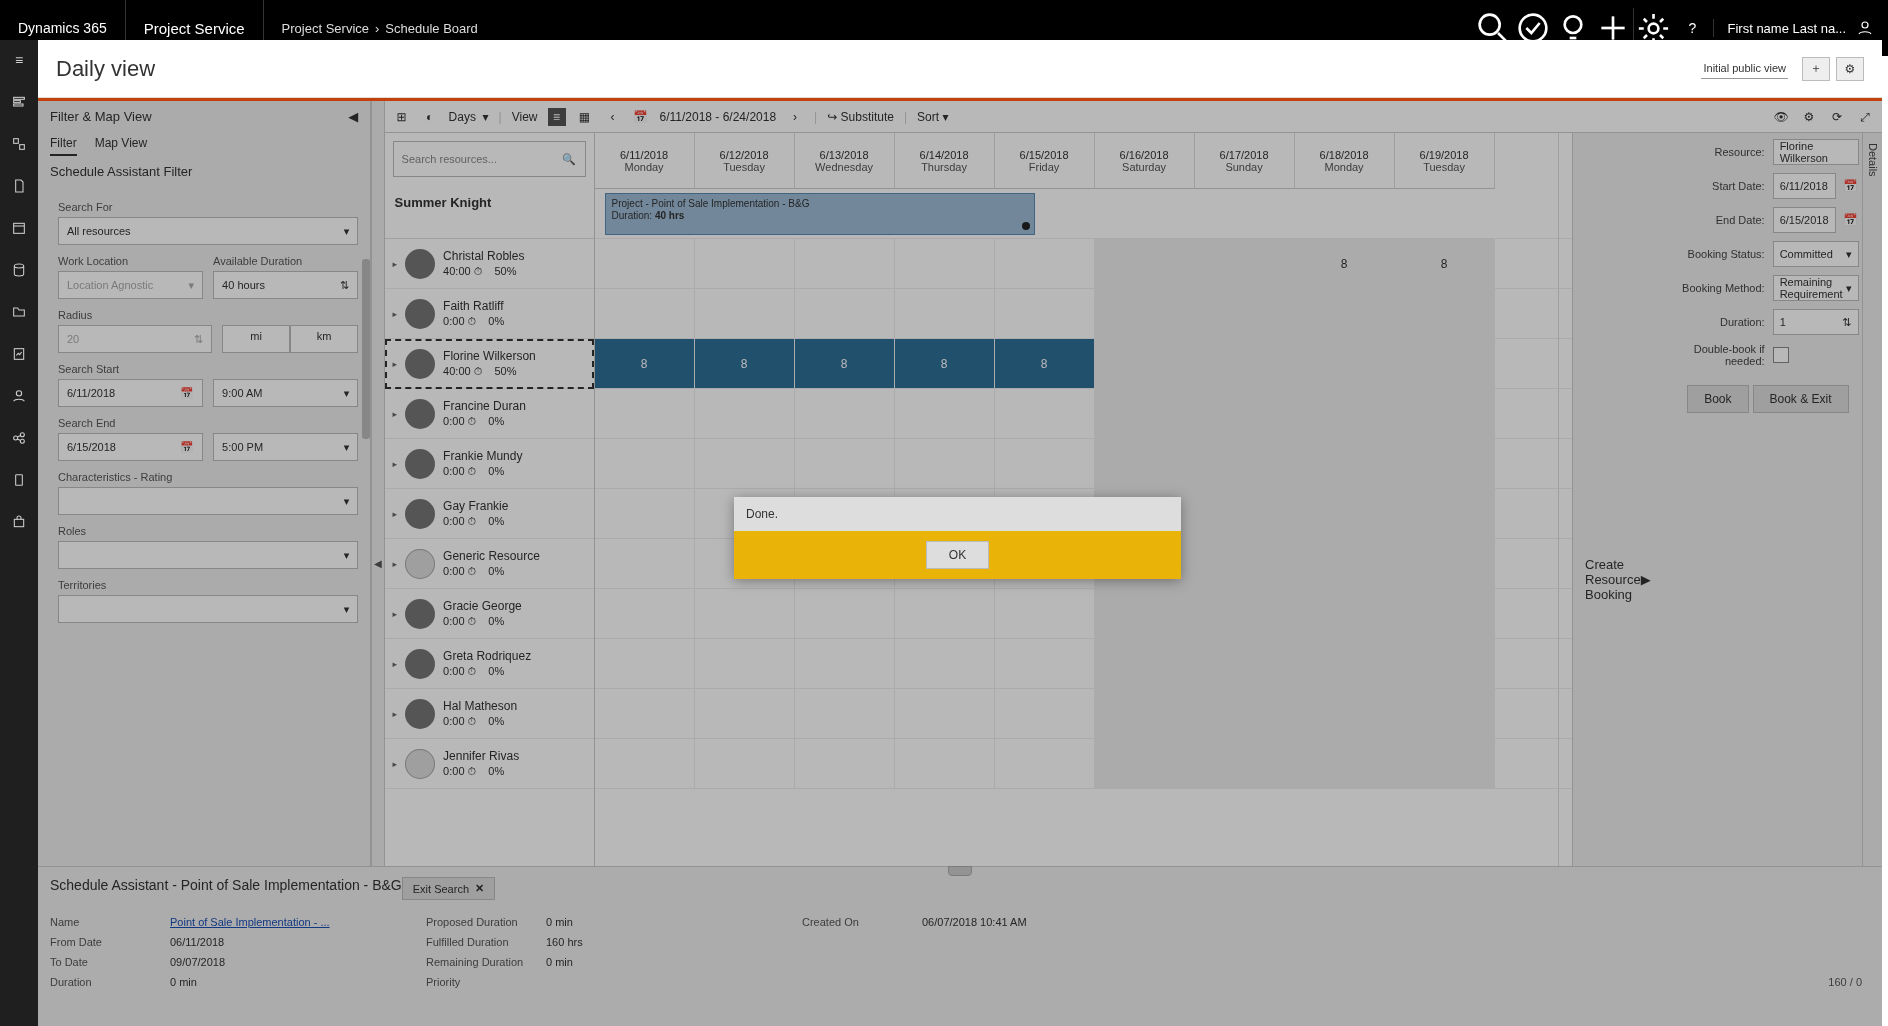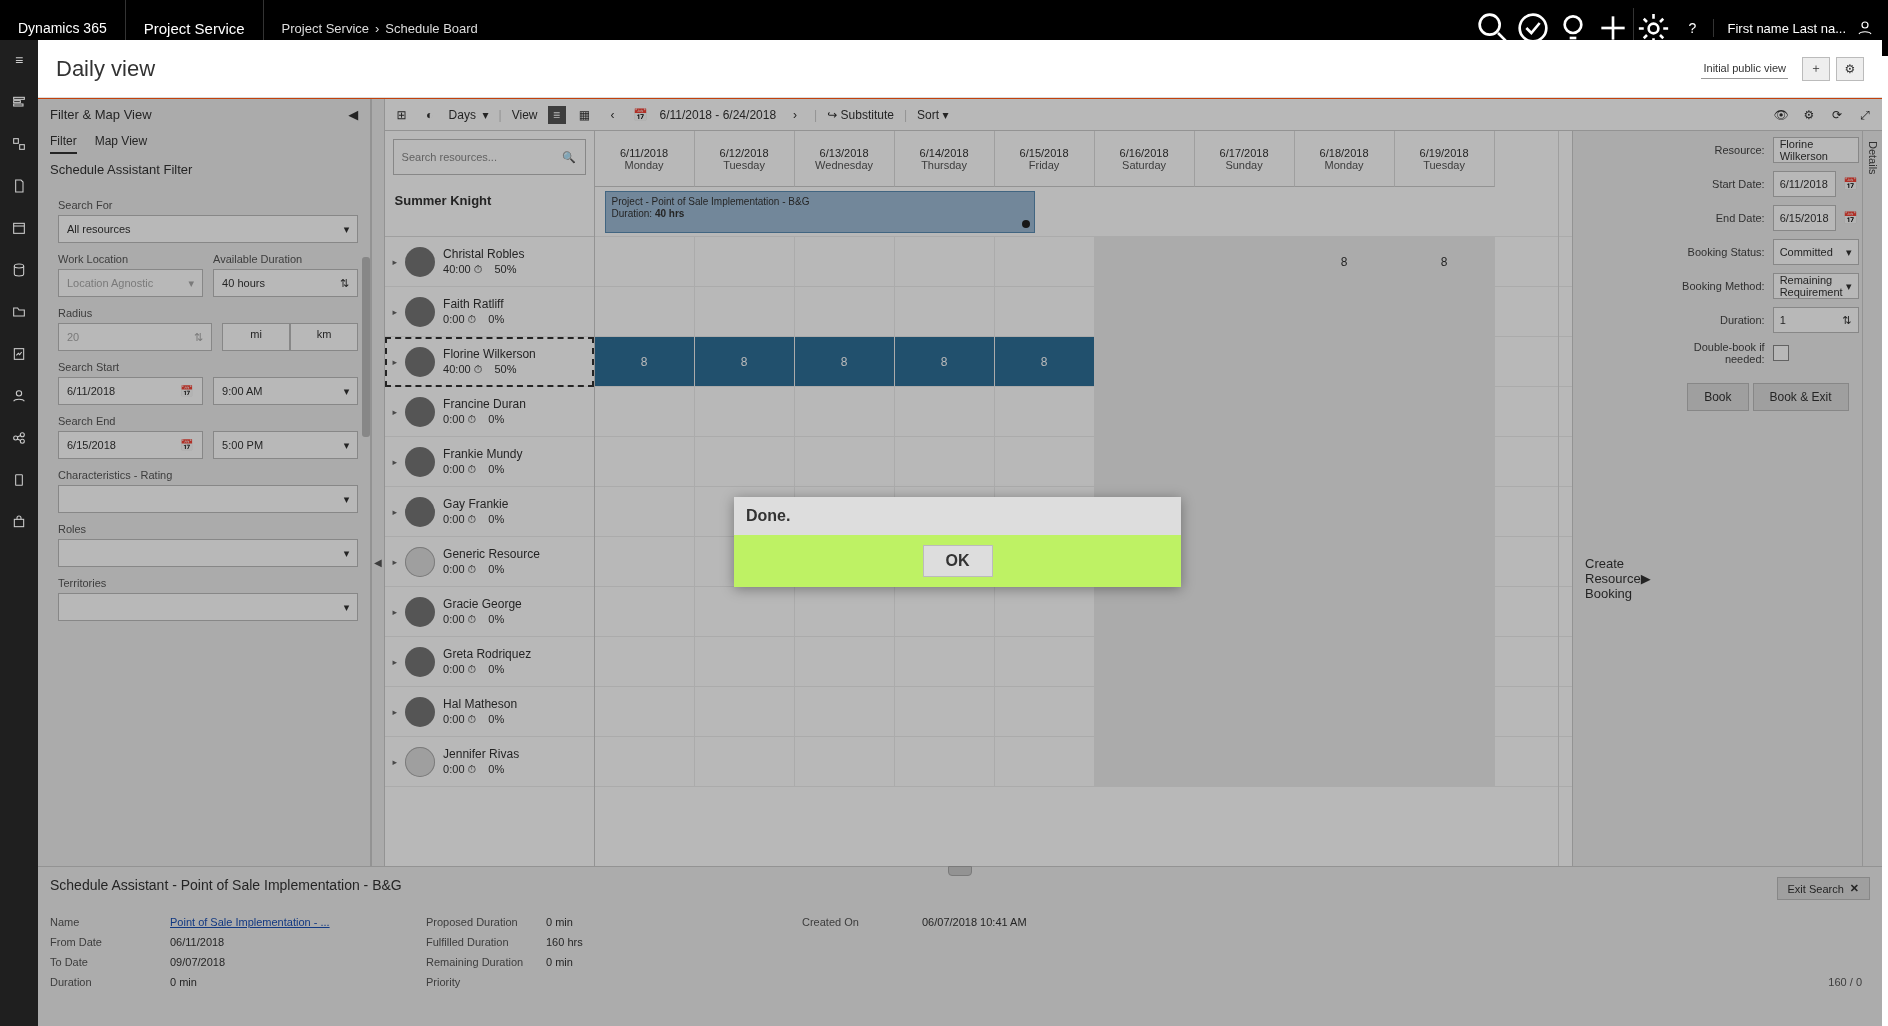--- a/index.html
+++ b/index.html
@@ -21,21 +21,21 @@
 .rail .ri svg { width:16px; height:16px; }
 
 
 .cmd { position:absolute; top:40px; left:38px; right:6px; height:58px; background:#fff; border-bottom:1px solid #ddd; display:flex; align-items:center; padding:0 18px; }
 .cmd .title { font-size:22px; font-weight:400; }
 .cmd .spacer { flex:1; }
 .cmd .viewname { font-size:11px; border-bottom:1px solid #999; padding:4px 2px; margin-right:8px;}
 .cmd .sq { width:28px; height:24px; border:1px solid #bbb; background:#eee; display:flex; align-items:center; justify-content:center; margin-left:6px; cursor:pointer;}
 
 
-.main { position:absolute; top:98px; left:38px; right:6px; bottom:0; display:flex; border-top:1px solid #c2410c;}
+.main { position:absolute; top:98px; left:38px; right:6px; bottom:0; display:flex; border-top:3px solid #c2410c;}
 .main::before{content:'';position:absolute;inset:0;background:rgba(0,0,0,0.28);z-index:5;pointer-events:none;}
 
 
 .panel-filter { width:352px; background:#eee; border-right:1px solid #ccc; display:flex; flex-direction:column; position:relative;}
 .panel-filter .hdr { padding:8px 12px; font-size:13px; display:flex; align-items:center; justify-content:space-between;}
 .panel-filter .tabs { display:flex; gap:18px; padding:0 12px; font-size:12px;}
 .panel-filter .tabs span { padding:4px 0; cursor:pointer;}
 .panel-filter .tabs span.active { border-bottom:2px solid #333; }
 .panel-filter .sub { padding:8px 12px; font-size:13px; }
 .panel-filter .body { padding:4px 12px 12px 12px; overflow:auto; flex:1; position:relative;margin-left:8px;}
@@ -102,34 +102,34 @@
 .panel-book .frow { display:flex; align-items:center; gap:8px;}
 .panel-book .frow label { width:90px; text-align:right; font-size:11px; color:#444;}
 .panel-book .inp { flex:1; height:26px; background:#fff; border:1px solid #bbb; display:flex; align-items:center; padding:0 6px; font-size:11px;}
 .panel-book .chk { width:16px;height:16px;border:1px solid #888;background:#fff;}
 .panel-book .footer { padding:10px; display:flex; justify-content:flex-end; gap:4px;}
 .panel-book .btn { padding:6px 16px; background:#ddd; border:1px solid #bbb; font-size:12px;}
 .details-tab { width:20px; border-left:1px solid #ccc; background:#eee; writing-mode:vertical-rl; display:flex; align-items:center; justify-content:flex-start; padding-top:10px; font-size:11px; color:#444;}
 
 
 .sa { position:absolute; left:0; right:0; bottom:0; background:#efefef; border-top:1px solid #ccc; z-index:2;}
-.sa .sa-hdr { padding:10px 12px; font-size:14px; display:flex; justify-content:space-between;}
+.sa .sa-hdr { padding:10px 12px; font-size:14px; display:flex; justify-content:flex-start;}
 .sa .sa-hdr .exit { background:#ddd; border:1px solid #bbb; padding:4px 10px; font-size:11px; display:flex; align-items:center; gap:6px;}
 .sa .cols { display:flex; padding:6px 20px 12px 12px; gap:56px; font-size:11px;}
 .sa .cols .c { display:grid; grid-template-columns:120px 200px; row-gap:8px; align-content:start;}
 .sa .cols .c .k { color:#555;}
 .sa .cols .c .v a { color:#1a4fb4; text-decoration:underline;}
 
 .handle { position:absolute; left:50%; top:-1px; transform:translateX(-50%); width:24px;height:10px;background:#ccc;border:1px solid #aaa;border-radius:0 0 4px 4px;}
 
 
 .collapse-v { width:14px; display:flex; align-items:center; justify-content:center; font-size:10px; color:#555; background:#eee; border-left:1px solid #ccc; border-right:1px solid #ccc;}
 
 
-.dialog { position:absolute; z-index:10; left:734px; top:497px; width:447px; background:#bef264; box-shadow:0 2px 12px rgba(0,0,0,0.35); font-size:16px;font-weight:bold;}
+.dialog { position:absolute; z-index:10; left:734px; top:497px; width:447px; background:#eab308; box-shadow:0 2px 12px rgba(0,0,0,0.35); font-size:12px;}
 .dialog .dh { background:#ddd; padding:10px 12px;}
 .dialog .db { padding:12px;}
 .dialog .df { display:flex; justify-content:center; padding:10px 12px;}
 .dialog .df .btn { padding:6px 22px; background:#ddd; border:1px solid #bbb;}
 
 svg { stroke:currentColor; fill:none; stroke-width:1.6; }
 </style>
 </head>
 <body>
 

